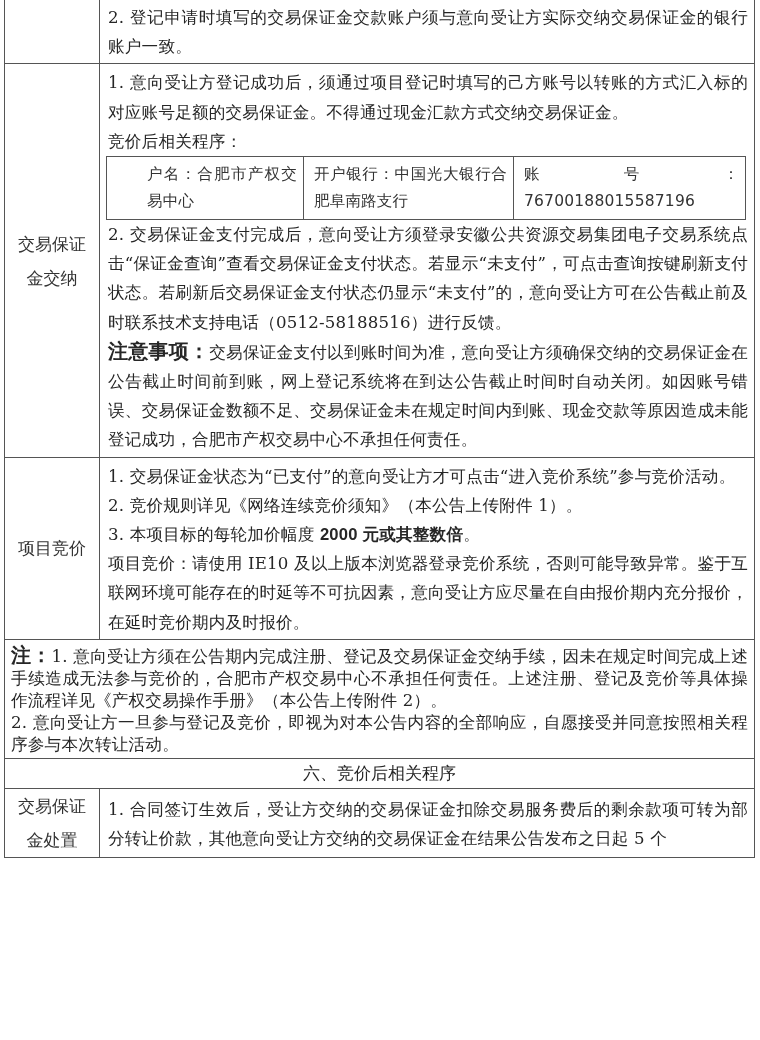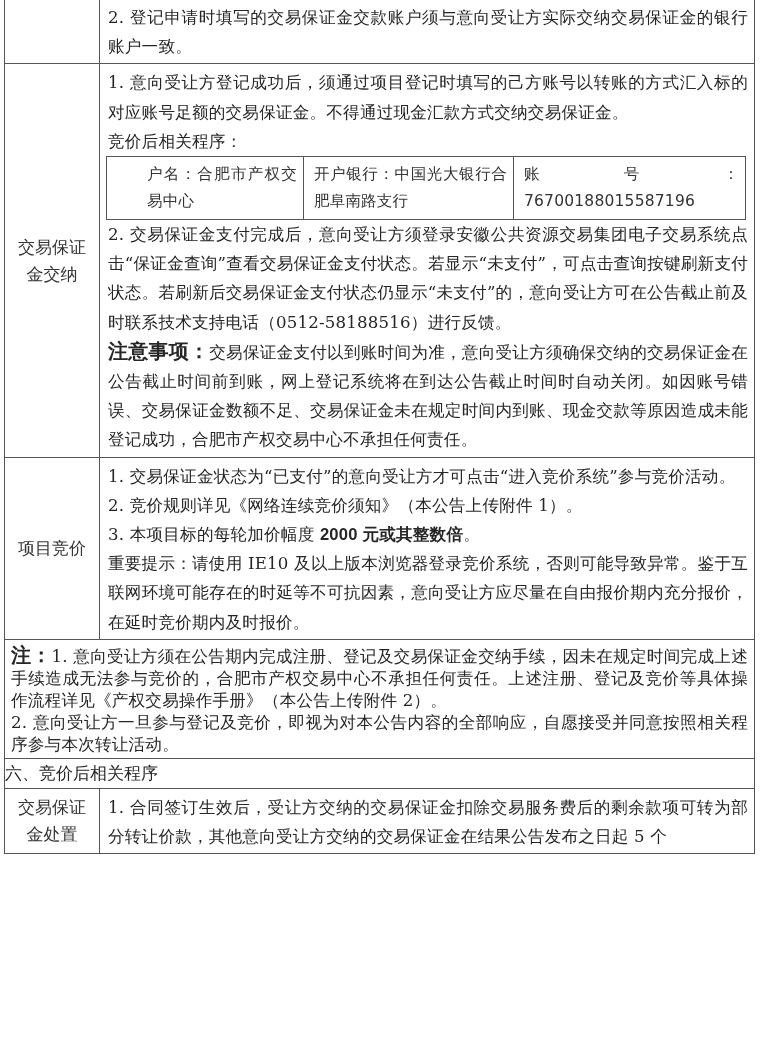--- a/index.html
+++ b/index.html
@@ -14,40 +14,41 @@
   }
   .doc-table td {
     border: 1.5px solid #555;
     vertical-align: middle;
     padding: 0;
   }
   .label-cell {
     width: 94px;
     text-align: center;
     font-size: 17px;
-    line-height: 27px;
+    line-height: 34px;
     color: #333;
     margin-left: 36px;
   }
   .content-cell {
     padding: 4px 6px 2px 8px !important;
     font-size: 16.6px;
     line-height: 29.2px;
     text-align: justify;
     letter-spacing: 0.2px;
     color: #262626;
   }
   .full-cell {
     padding: 4px 6px 2px 6px !important;
     font-size: 16.6px;
     line-height: 22px;
     text-align: justify;
     letter-spacing: 0.2px;
   }
   .section-cell {
+    text-align: center;
     font-size: 17px;
     height: 29px;
     line-height: 29px;
   }
   .para { display: block; }
   .bold { font-weight: bold; font-family: "DejaVu Sans", "Liberation Sans", sans-serif; font-size: 20px; }
   .bold-sans { font-weight: bold; font-family: "Liberation Sans", "DejaVu Sans", sans-serif; }
   .acct-table {
     width: 640px; border-collapse: collapse; table-layout: fixed; margin: 0 0 0 -2px;
   }
@@ -94,21 +95,21 @@
       <span class="para"><span class="bold">注意事项：</span><span>交易保证金支付以到账时间为准，意向受让方须确保交纳的交易保证金在公告截止时间前到账，网上登记系统将在到达公告截止时间时自动关闭。如因账号错误、交易保证金数额不足、交易保证金未在规定时间内到账、现金交款等原因造成未能登记成功，合肥市产权交易中心不承担任何责任。</span></span>
     </td>
   </tr>
 
   <tr>
     <td class="label-cell">项目竞价</td>
     <td class="content-cell">
       <span class="para">1. 交易保证金状态为“已支付”的意向受让方才可点击“进入竞价系统”参与竞价活动。</span>
       <span class="para">2. 竞价规则详见《网络连续竞价须知》（本公告上传附件 1）。</span>
       <span class="para"><span>3. 本项目标的每轮加价幅度 </span><span class="bold-sans">2000 元或其整数倍</span><span>。</span></span>
-      <span class="para">重要提示：请使用 IE10 及以上版本浏览器登录竞价系统，否则可能导致异常。鉴于互联网环境可能存在的时延等不可抗因素，意向受让方应尽量在自由报价期内充分报价，在延时竞价期内及时报价。</span>
+      <span class="para">项目竞价：请使用 IE10 及以上版本浏览器登录竞价系统，否则可能导致异常。鉴于互联网环境可能存在的时延等不可抗因素，意向受让方应尽量在自由报价期内充分报价，在延时竞价期内及时报价。</span>
     </td>
   </tr>
 
   <tr>
     <td class="full-cell" colspan="2">
       <span class="para"><span class="bold">注：</span><span>1. 意向受让方须在公告期内完成注册、登记及交易保证金交纳手续，因未在规定时间完成上述手续造成无法参与竞价的，合肥市产权交易中心不承担任何责任。上述注册、登记及竞价等具体操作流程详见《产权交易操作手册》（本公告上传附件 2）。</span></span>
       <span class="para">2. 意向受让方一旦参与登记及竞价，即视为对本公告内容的全部响应，自愿接受并同意按照相关程序参与本次转让活动。</span>
     </td>
   </tr>
 

